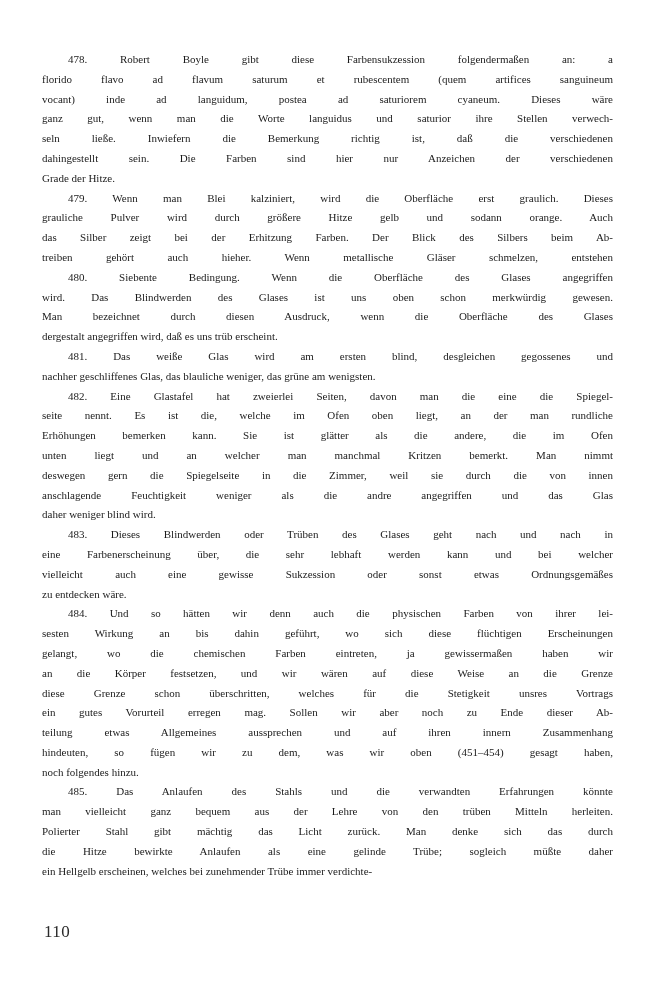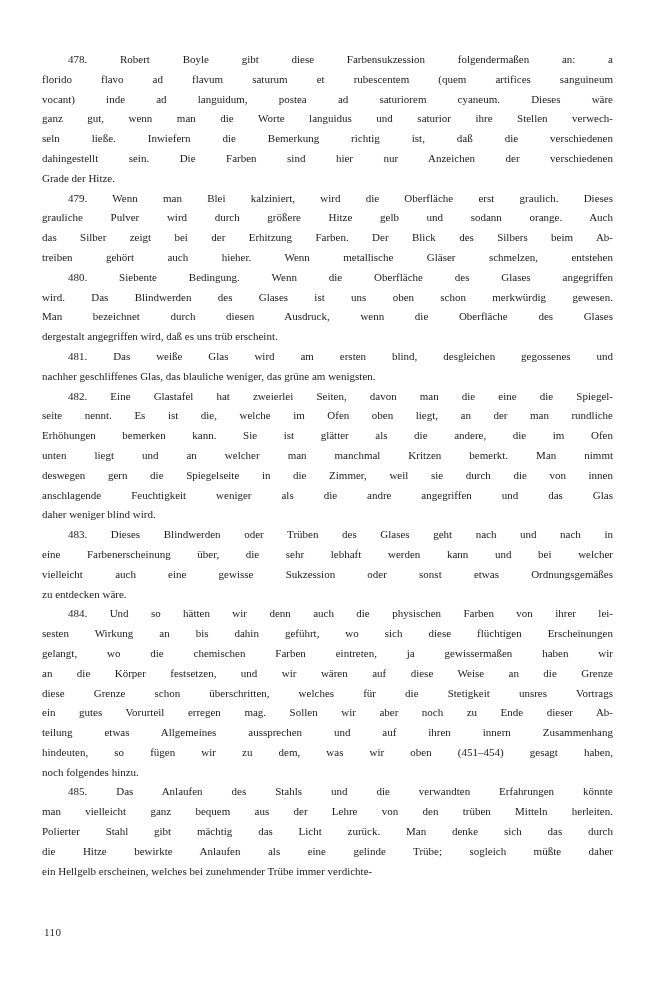--- a/index.html
+++ b/index.html
@@ -44,21 +44,21 @@
   .line.last {
     text-align-last: left;
   }
   .line.first {
     text-indent: 26px;
   }
   .page-number {
     position: absolute;
     left: 44px;
     top: 924px;
-    font-size: 11px;
+    font-size: 17px;
     line-height: 16px;
     color: #2a2a2a;
     letter-spacing: 0.5px;
   }
 </style>
 </head>
 <body>
 
 <div class="book-page">
   <div class="text-block" id="text-block">

